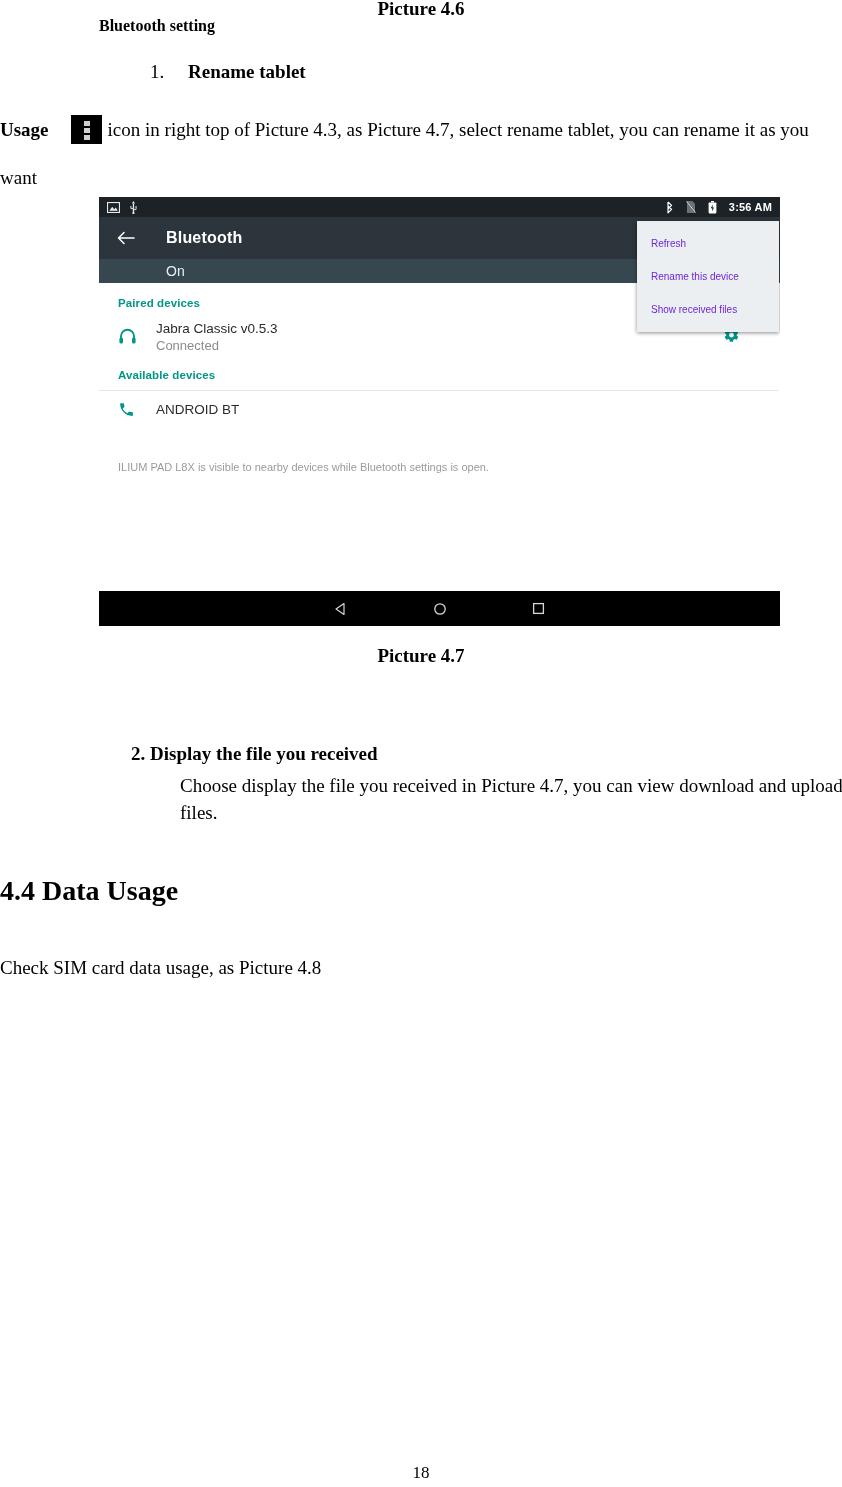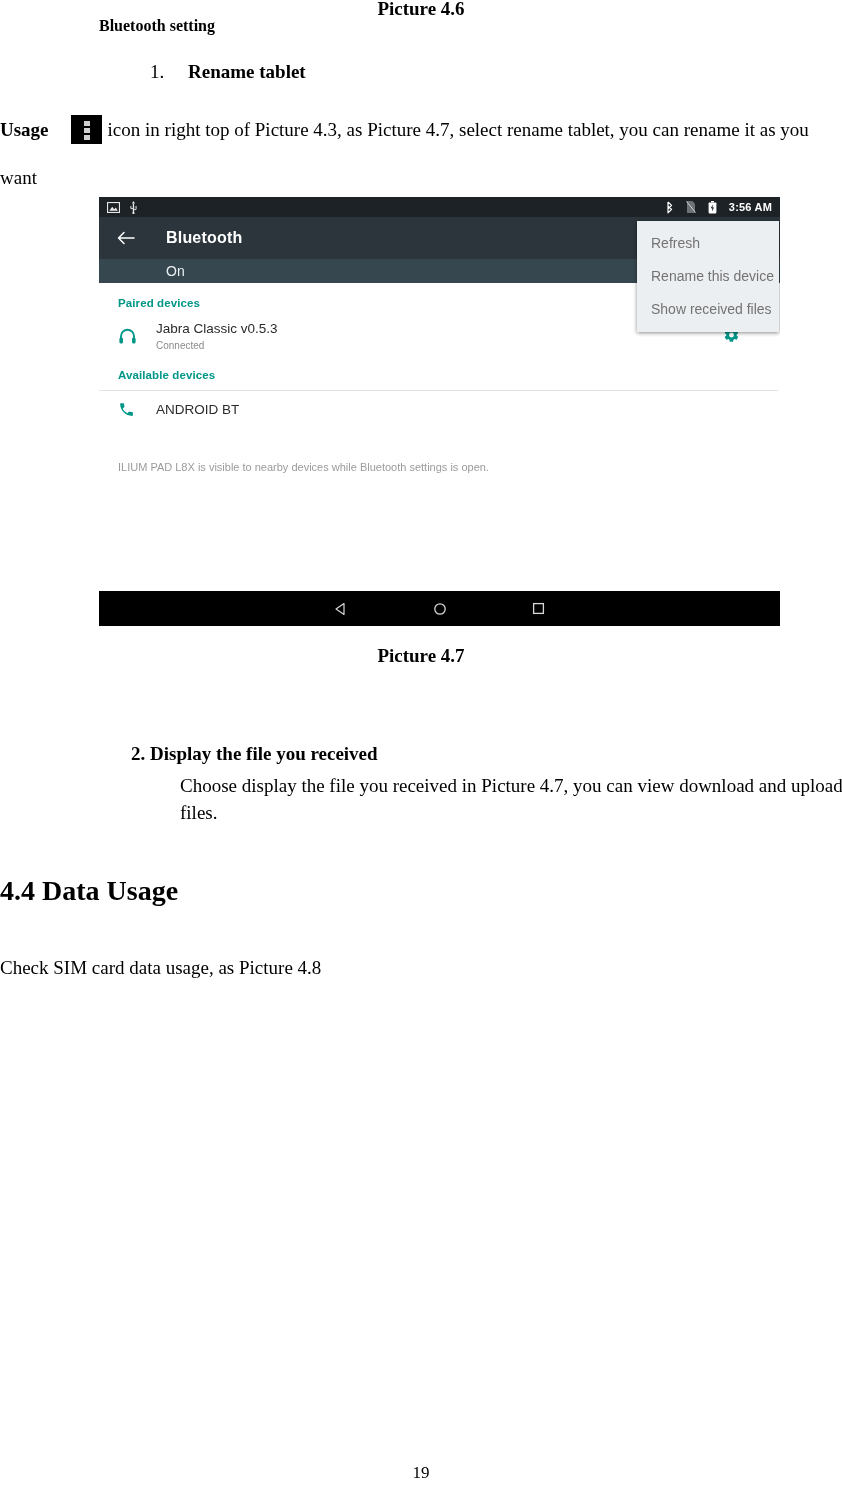--- a/index.html
+++ b/index.html
@@ -193,22 +193,22 @@
     position: absolute;
     left: 538px;
     top: 24px;
     width: 142px;
     background: #eceff1;
     box-shadow: 0 1px 4px rgba(0,0,0,0.45);
     padding: 6px 0 6px 0;
     z-index: 6;
   }
   .menu-item {
-    font-size: 14px;
-    color: #737373;
+    font-size: 10px;
+    color: #6d28d9;
     padding: 9px 8px 9px 14px;
     line-height: 15px;
     white-space: nowrap;
   }
 
   .body-area { position: relative; padding-top: 14px; }
 
   .sec-head {
     color: #009688;
     font-size: 11.5px;
@@ -232,21 +232,21 @@
     align-items: center;
     justify-content: flex-start;
   }
   .dev-txt { margin-left: 8px; }
   .dev-name {
     font-size: 13.5px;
     color: #2b2b2b;
     line-height: 17px;
   }
   .dev-sub {
-    font-size: 10px;
+    font-size: 13px;
     color: #8c8c8c;
     line-height: 15px;
     margin-top: 1px;
   }
   .gear {
     position: absolute;
     right: 40px;
     top: 50%;
     transform: translateY(-50%);
   }
@@ -411,15 +411,15 @@
   </div>
 
   <div class="caption cap-mid">Picture 4.7</div>
 
   <div class="sect-2">2. Display the file you received</div>
   <div class="sect-2-body">Choose display the file you received in Picture 4.7, you can view download and upload files.</div>
 
   <div class="h2-data">4.4 Data Usage</div>
   <div class="para-sim">Check SIM card data usage, as Picture 4.8</div>
 
-  <div class="page-no">19</div>
+  <div class="page-no">18</div>
 
 </div>
 
 </body></html>

